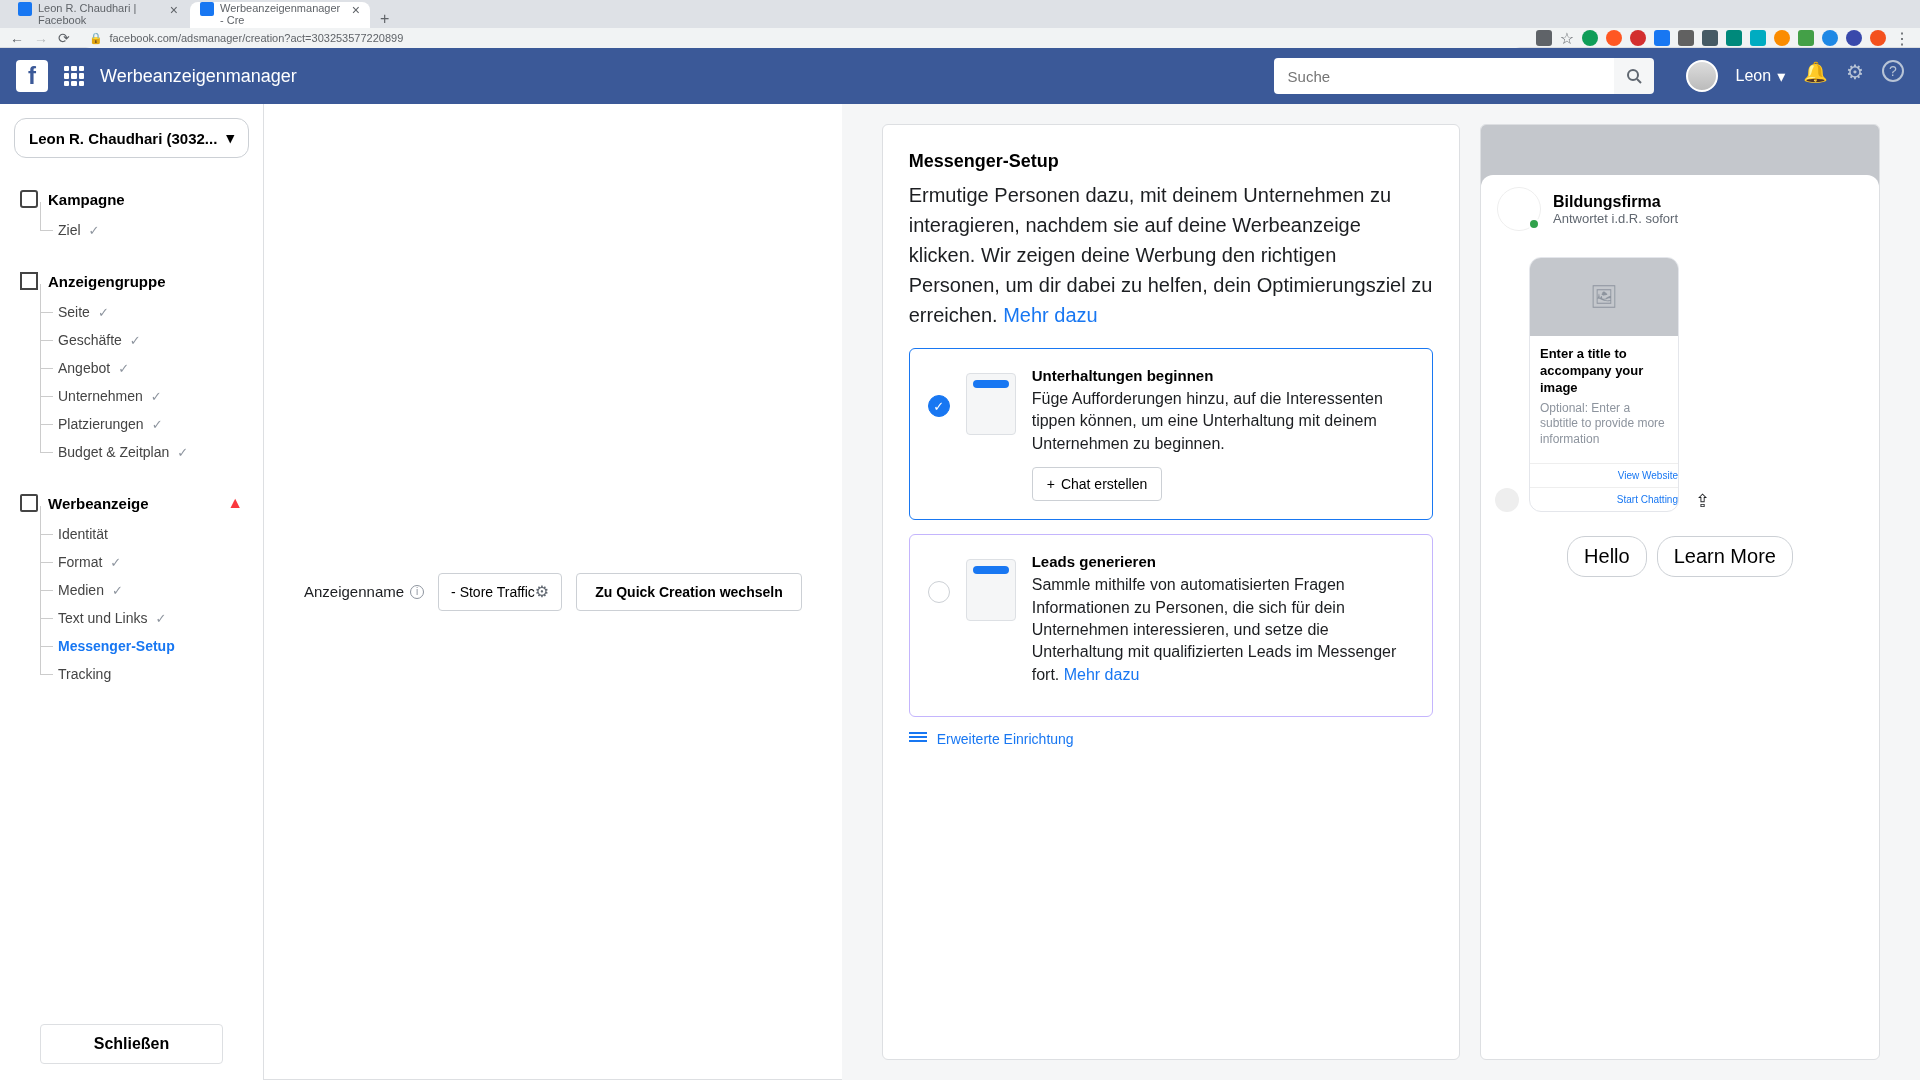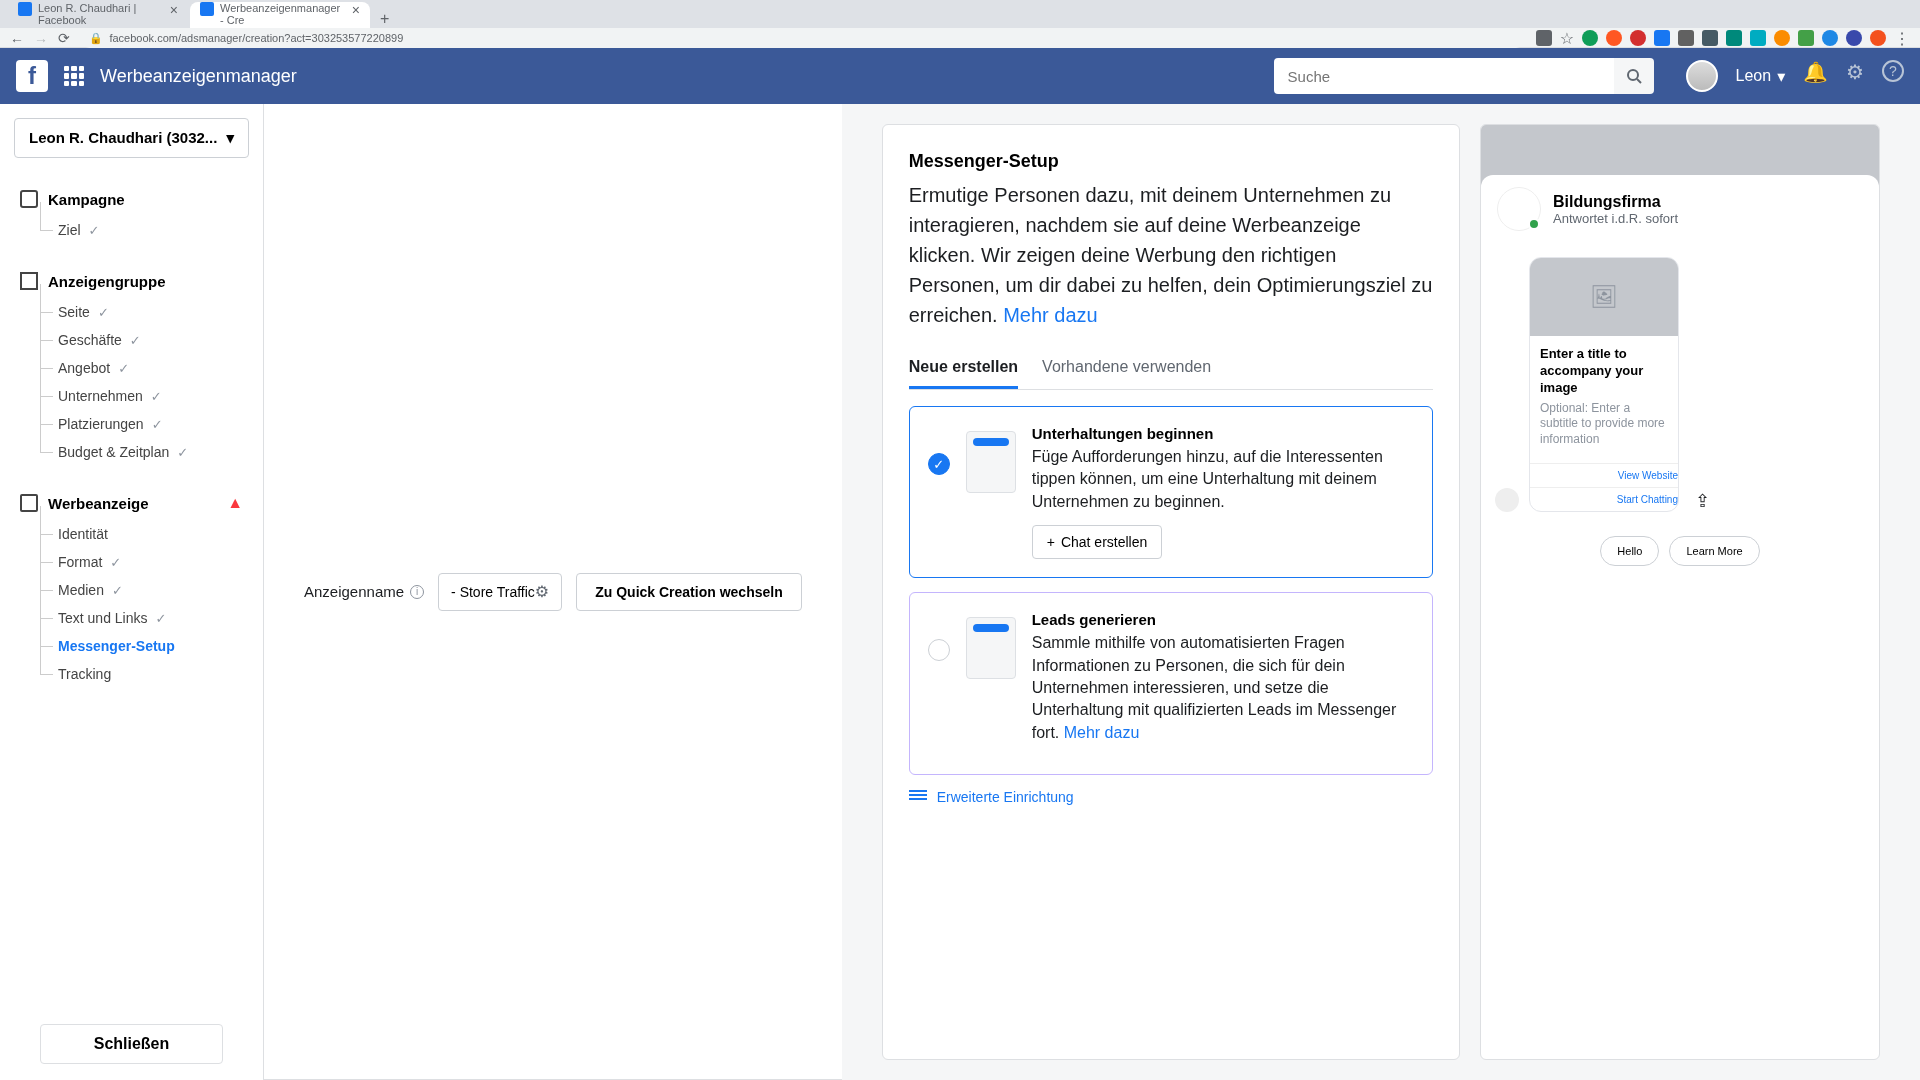--- a/index.html
+++ b/index.html
@@ -22,21 +22,21 @@
 .app-title{font-size:18px;font-weight:400}
 .search-box{flex:1;max-width:380px;margin-left:auto;display:flex}
 .search-input{flex:1;height:36px;border:none;padding:0 14px;border-radius:4px 0 0 4px;font-size:15px}
 .search-btn{width:40px;height:36px;background:#f5f6f7;border:none;border-radius:0 4px 4px 0;display:flex;align-items:center;justify-content:center}
 .user-area{display:flex;gap:18px;margin-left:16px}
 .avatar{width:32px;height:32px;border-radius:50%;background:#ddd;border:2px solid #fff}
 .user-name{font-weight:500;display:flex;align-items:center;gap:6px}
 .hdr-icon{font-size:20px;color:#b8c4d6}
 .layout{display:flex;height:calc(100vh - 104px)}
 .sidebar{width:264px;background:#fff;border-right:1px solid #dddfe2;display:flex;flex-direction:column}
-.account-sel{margin:14px;padding:10px 14px;border:1px solid #ccd0d5;border-radius:4px;display:flex;justify-content:space-between;align-items:flex-start;font-weight:600;font-size:15px}
+.account-sel{margin:14px;padding:10px 14px;border:1px solid #ccd0d5;border-radius:12px;display:flex;justify-content:space-between;align-items:center;font-weight:600;font-size:15px}
 .side-section{padding:10px 0}
 .side-hdr{display:flex;align-items:center;gap:10px;padding:8px 20px;font-weight:bold;font-size:15px}
 .side-hdr-icon{width:18px;height:18px;border:2px solid #444;border-radius:3px}
 .side-item{padding:6px 20px 6px 58px;font-size:14px;color:#444;display:flex;align-items:center;gap:8px;position:relative}
 .side-item::before{content:"";position:absolute;left:40px;width:12px;height:100%;border-left:1px solid #ccc;border-bottom:1px solid #ccc;top:-50%}
 .side-item.active{color:#1877f2;font-weight:600;border-left:3px solid #1877f2;margin-left:-3px}
 .check{color:#8d949e;font-size:13px}
 .warn-icon{color:#fa383e;margin-left:auto;font-size:16px}
 .close-btn{margin:16px 40px;padding:10px;text-align:center;font-weight:600;border:1px solid #dddfe2;border-radius:4px;background:#fff}
 .main{flex:1;display:flex;flex-direction:row;overflow:hidden}
@@ -76,21 +76,21 @@
 .prev-status{font-size:13px;color:#606770}
 .prev-body{padding:14px;display:flex;gap:10px;align-items:flex-end}
 .msg-card{background:#fff;border:1px solid #e4e6eb;border-radius:12px;overflow:hidden;width:150px}
 .msg-img{height:78px;background:#c4c7cc;display:flex;align-items:center;justify-content:center;color:#8d949e;font-size:22px}
 .msg-txt{padding:10px}
 .msg-title{font-weight:bold;font-size:13px;line-height:1.3;margin-bottom:4px}
 .msg-sub{font-size:12px;color:#8d949e;line-height:1.3;margin-bottom:6px}
 .msg-link{color:#1877f2;font-size:10px;font-weight:500;padding:6px 0;border-top:1px solid #eee;text-align:right}
 .share-icon{font-size:18px;color:#1c1e21;margin-left:6px}
 .qr-row{display:flex;gap:10px;justify-content:center;padding:10px}
-.qr-btn{padding:8px 16px;border:1px solid #ccd0d5;border-radius:18px;font-size:11px;background:#fff}
+.qr-btn{padding:8px 16px;border:1px solid #ccd0d5;border-radius:18px;font-size:20px;background:#fff}
 svg{display:block}
 </style>
 </head>
 <body>
 
 <div class="browser-chrome">
   <div class="tab-bar">
     <div class="tab inactive">
       <span class="tab-favicon"></span>
       <span>Leon R. Chaudhari | Facebook</span>
@@ -263,24 +263,20 @@
     </div>
 
     <div class="content">
       <div class="main-card">
         <div class="card-title">Messenger-Setup</div>
         <div class="card-desc">
           <span>Ermutige Personen dazu, mit deinem Unternehmen zu interagieren, nachdem sie auf deine Werbeanzeige klicken. Wir zeigen deine Werbung den richtigen Personen, um dir dabei zu helfen, dein Optimierungsziel zu erreichen.</span>
           <span class="link">Mehr dazu</span>
         </div>
 
-        <div class="tabs">
-          <div class="tab-item active">Neue erstellen</div>
-          <div class="tab-item">Vorhandene verwenden</div>
-        </div>
 
         <div class="option selected">
           <div class="radio checked">✓</div>
           <div class="opt-illus"></div>
           <div class="opt-body">
             <div class="opt-title">Unterhaltungen beginnen</div>
             <div class="opt-desc">Füge Aufforderungen hinzu, auf die Interessenten tippen können, um eine Unterhaltung mit deinem Unternehmen zu beginnen.</div>
             <button class="chat-btn">
               <span>+</span>
               <span>Chat erstellen</span>

